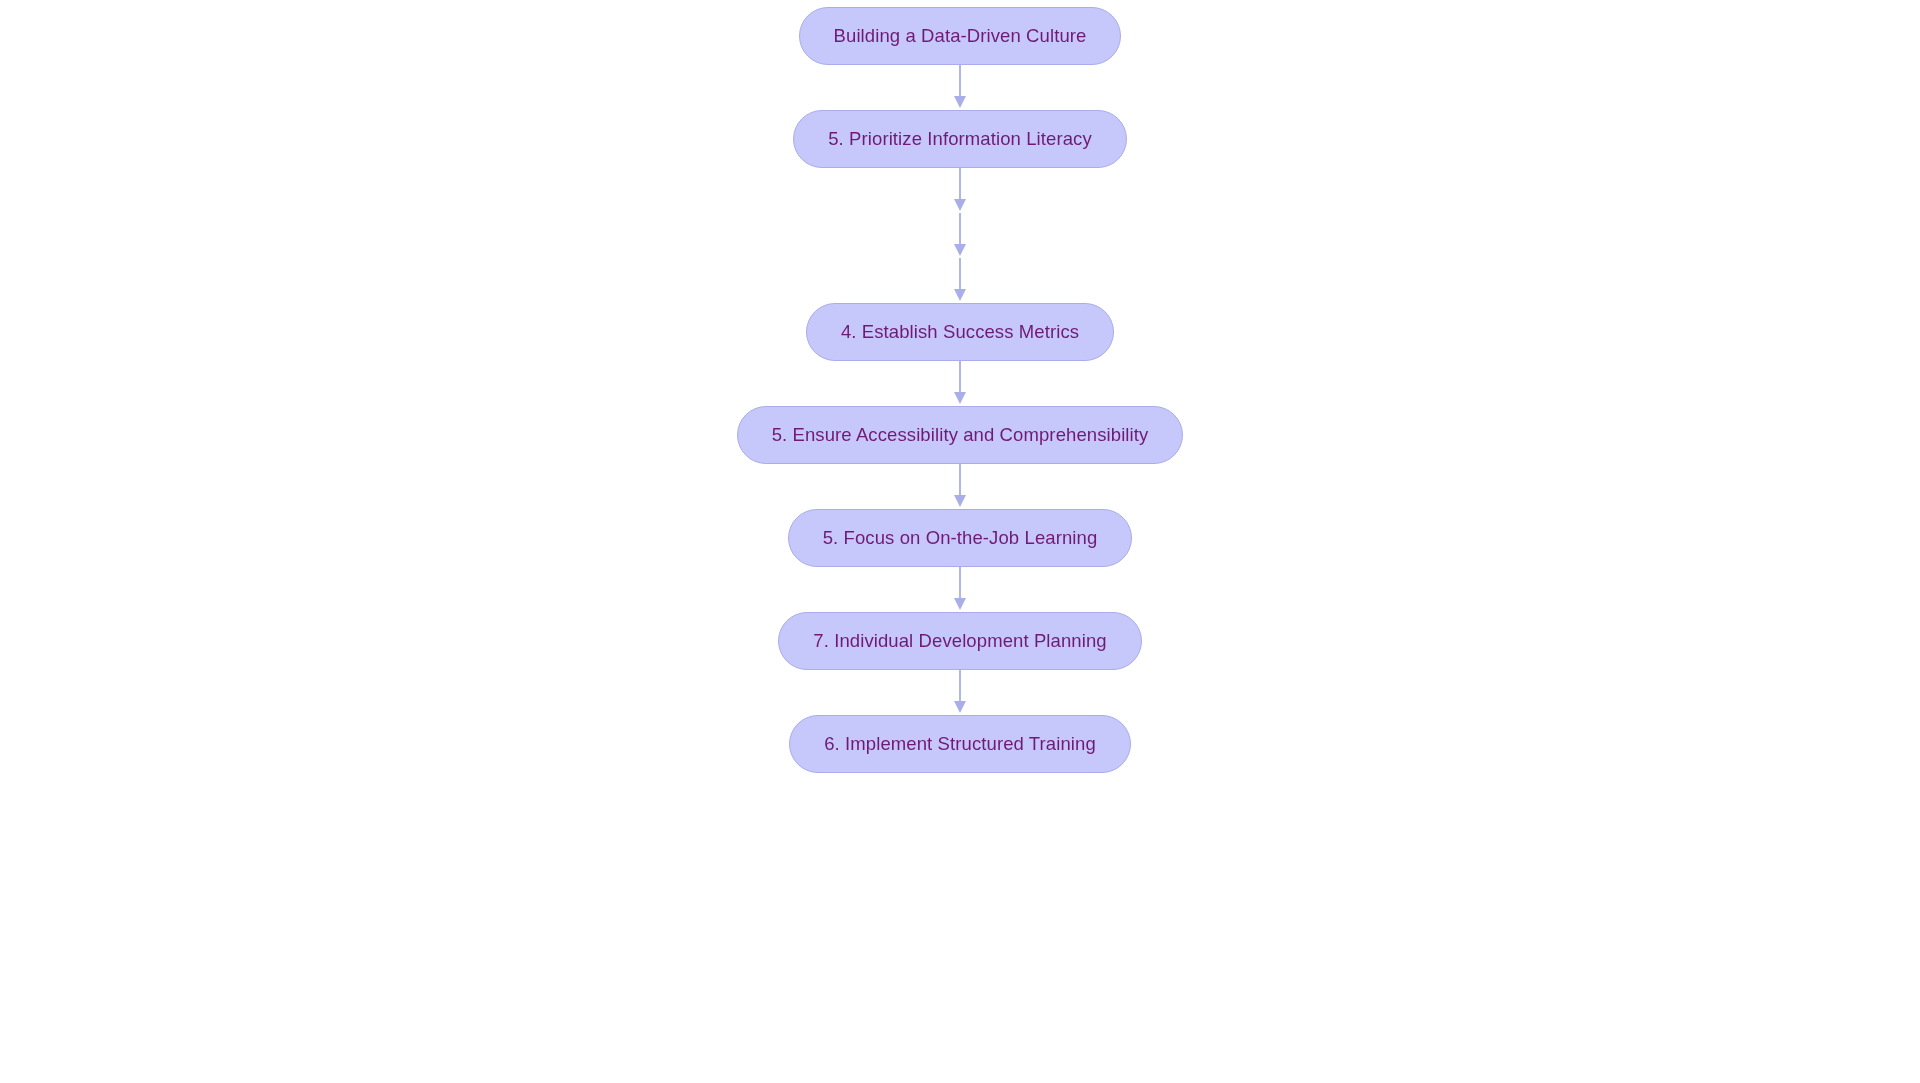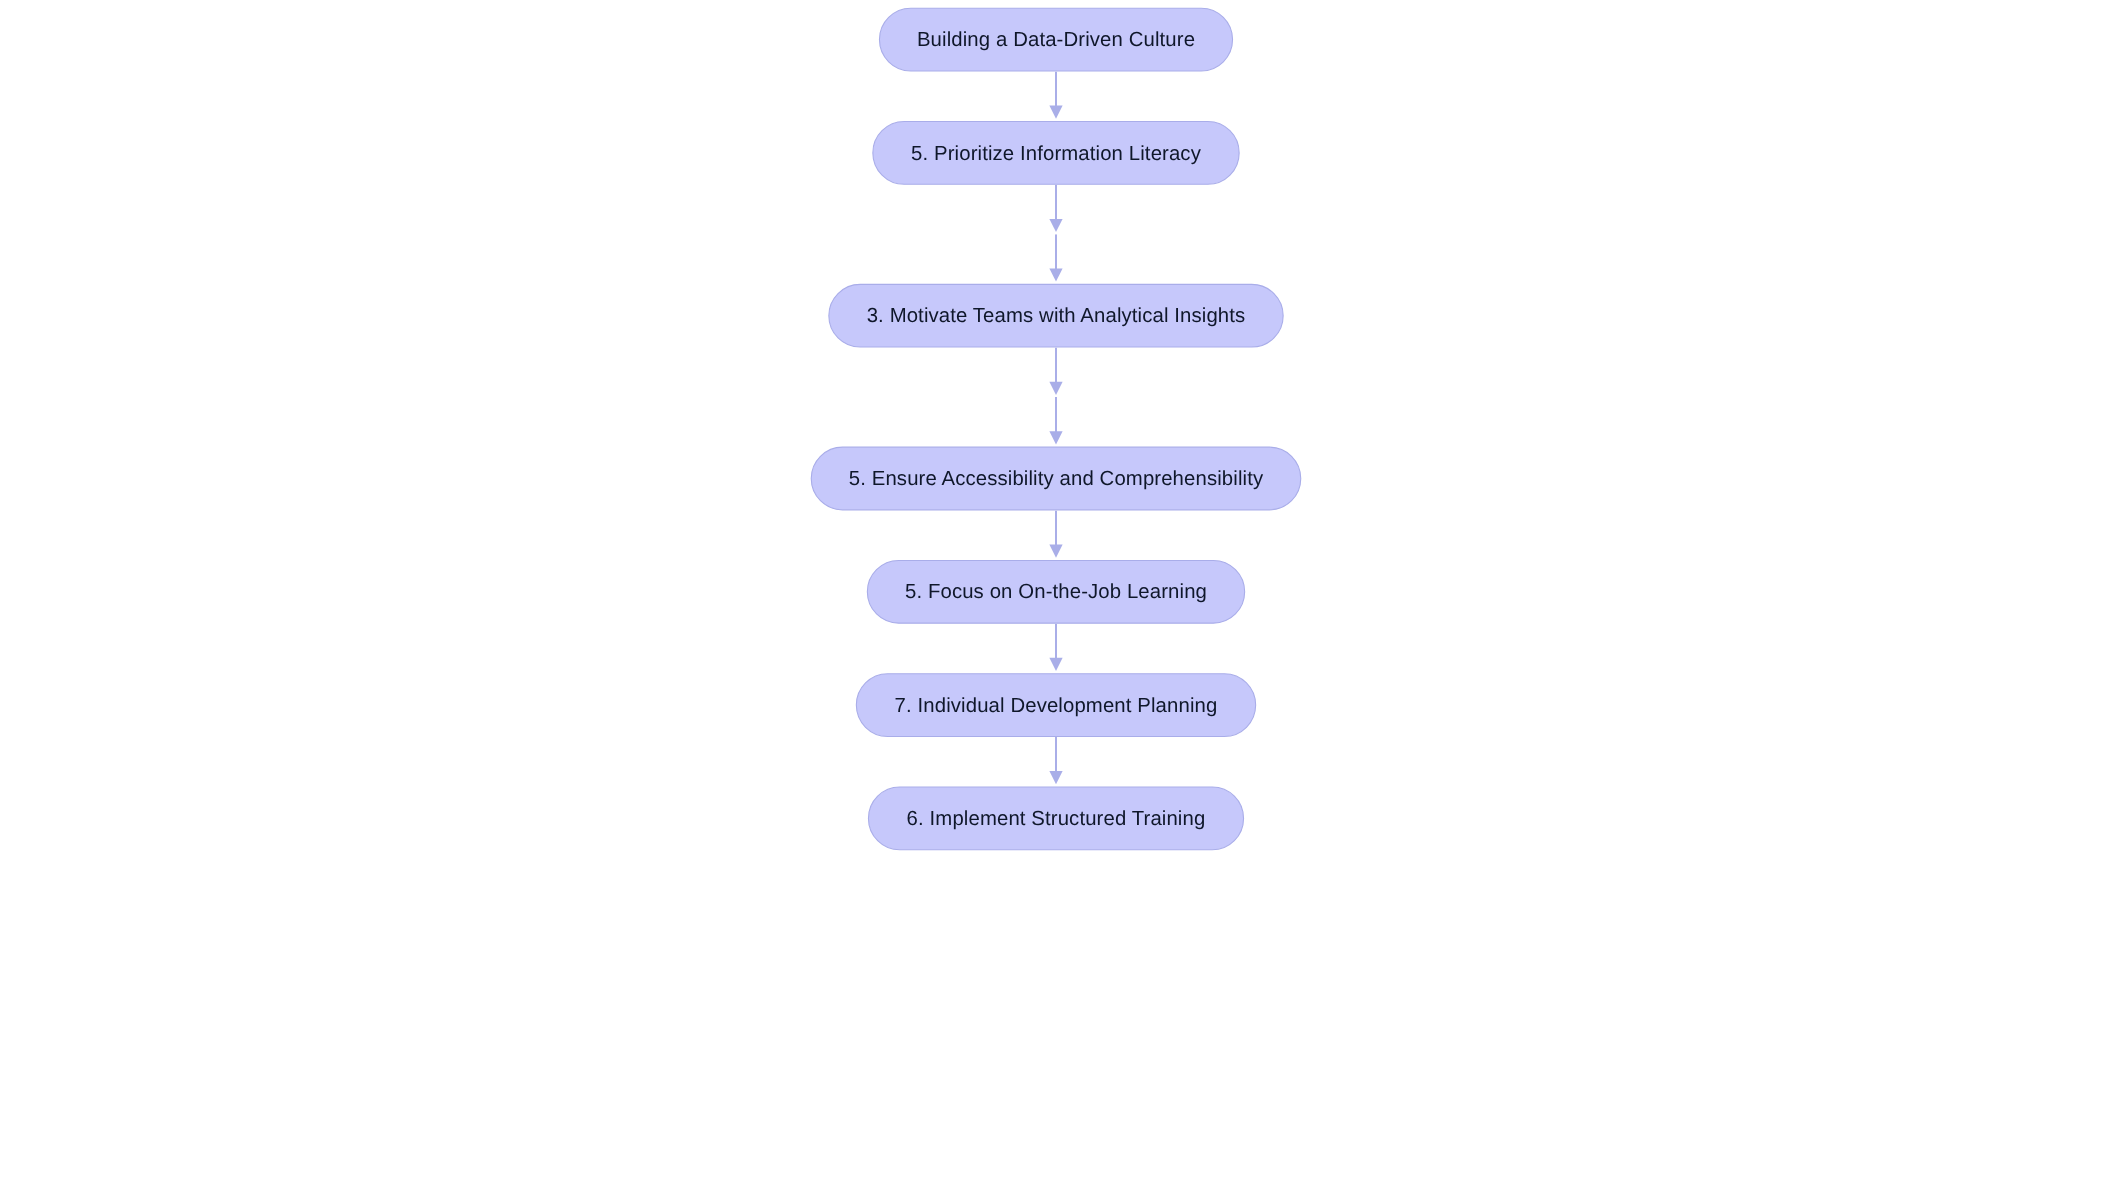--- a/index.html
+++ b/index.html
@@ -36,21 +36,21 @@
     box-sizing: border-box;
   }
 
   .flow-node {
     box-sizing: border-box;
     height: 58px;
     min-width: 60px;
     border-radius: 29px;
     background: #c6c8fb;
     border: 1.3px solid #a9ade9;
-    color: #0f172a;
+    color: #701a75;
     display: flex;
     align-items: center;
     justify-content: flex-end;
     padding: 0 34px;
     font-size: 18.5px;
     font-weight: 400;
     line-height: 1;
     letter-spacing: 0.1px;
     white-space: nowrap;
     user-select: none;
@@ -99,31 +99,31 @@
     </div>
 
 
     <div class="flow-connector">
       <svg width="18" height="45" viewBox="0 0 18 45" aria-hidden="true">
         <line x1="9" y1="0" x2="9" y2="33" stroke="#a9aee8" stroke-width="1.8"></line>
         <polygon points="3,31 15,31 9,43" fill="#a9aee8"></polygon>
       </svg>
     </div>
 
-    <div class="flow-node">
-      <span>3. Motivate Teams with Analytical Insights</span>
-    </div>
 
     <div class="flow-connector">
       <svg width="18" height="45" viewBox="0 0 18 45" aria-hidden="true">
         <line x1="9" y1="0" x2="9" y2="33" stroke="#a9aee8" stroke-width="1.8"></line>
         <polygon points="3,31 15,31 9,43" fill="#a9aee8"></polygon>
       </svg>
     </div>
 
+    <div class="flow-node">
+      <span>4. Establish Success Metrics</span>
+    </div>
 
     <div class="flow-connector">
       <svg width="18" height="45" viewBox="0 0 18 45" aria-hidden="true">
         <line x1="9" y1="0" x2="9" y2="33" stroke="#a9aee8" stroke-width="1.8"></line>
         <polygon points="3,31 15,31 9,43" fill="#a9aee8"></polygon>
       </svg>
     </div>
 
     <div class="flow-node">
       <span>5. Ensure Accessibility and Comprehensibility</span>

